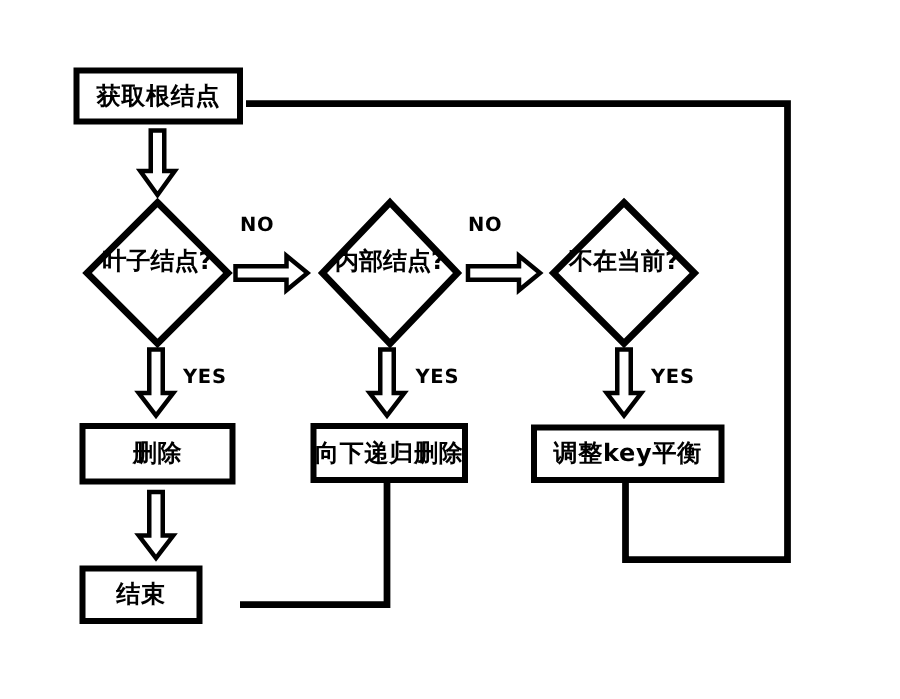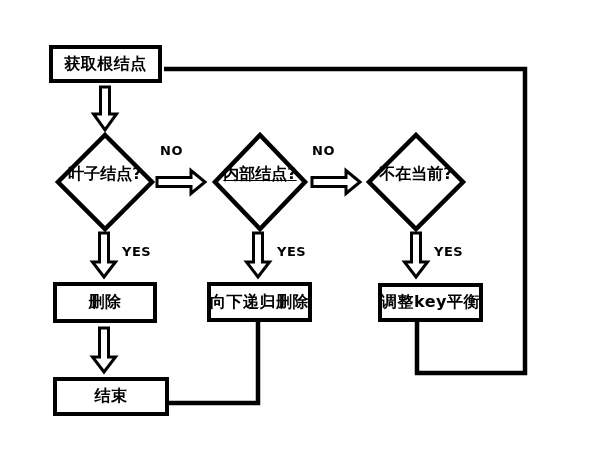--- a/index.html
+++ b/index.html
@@ -83,34 +83,34 @@
   </div>
 
   <div class="node-box" style="left:53px; top:282px; width:104px; height:41px;">
     <span>删除</span>
   </div>
 
   <div class="node-box" style="left:207px; top:282px; width:105px; height:40px;">
     <span>向下递归删除</span>
   </div>
 
-  <div class="node-box" style="left:378px; top:283px; width:105px; height:39px;">
+  <div class="node-box" style="left:354px; top:283px; width:129px; height:39px;">
     <span>调整key平衡</span>
   </div>
 
-  <div class="node-box" style="left:53px; top:377px; width:116px; height:39px;">
+  <div class="node-box" style="left:53px; top:377px; width:82px; height:39px;">
     <span>结束</span>
   </div>
 
   <div class="diamond-label" style="left:58px; top:163px; width:94px;">
     <span>叶子结点</span>
     <span>?</span>
   </div>
 
-  <div class="diamond-label" style="left:213px; top:163px; width:94px;text-decoration:underline;">
+  <div class="diamond-label" style="left:213px; top:163px; width:94px;">
     <span>内部结点</span>
     <span>?</span>
   </div>
 
   <div class="diamond-label" style="left:369px; top:163px; width:94px;text-align:right;">
     <span>不在当前</span>
     <span>?</span>
   </div>
 
   <div class="edge-label" style="left:160px; top:143px;">NO</div>

